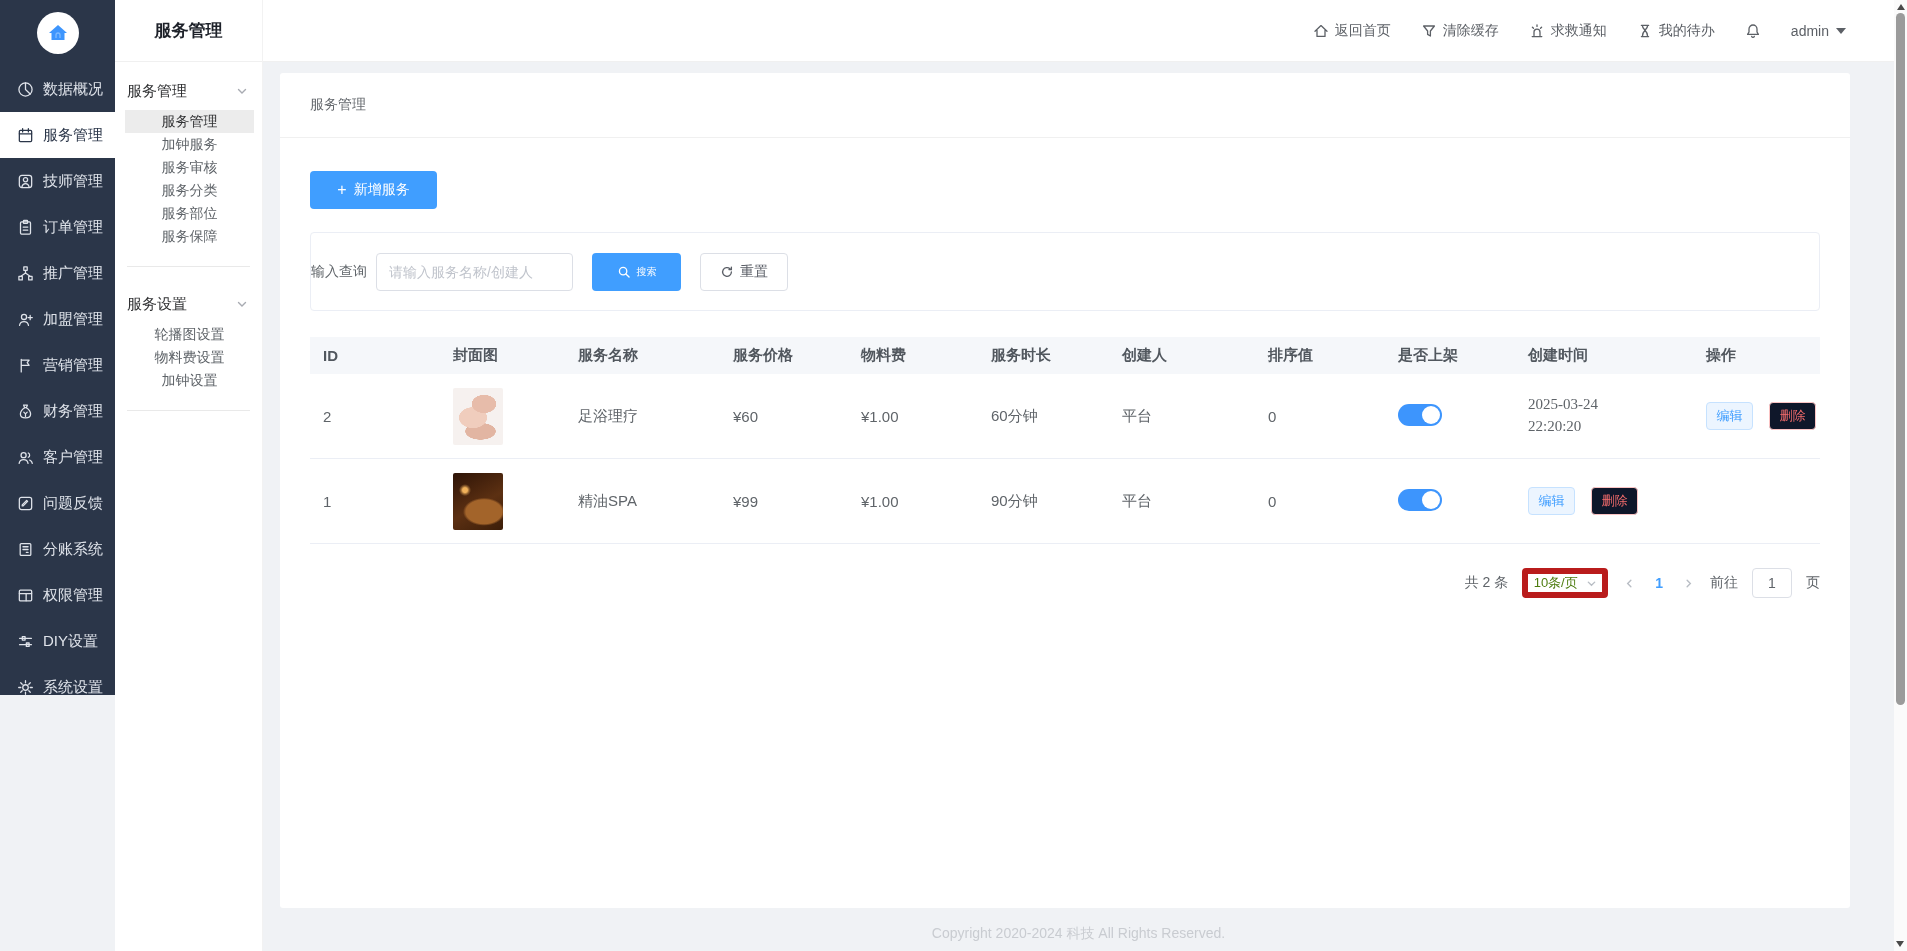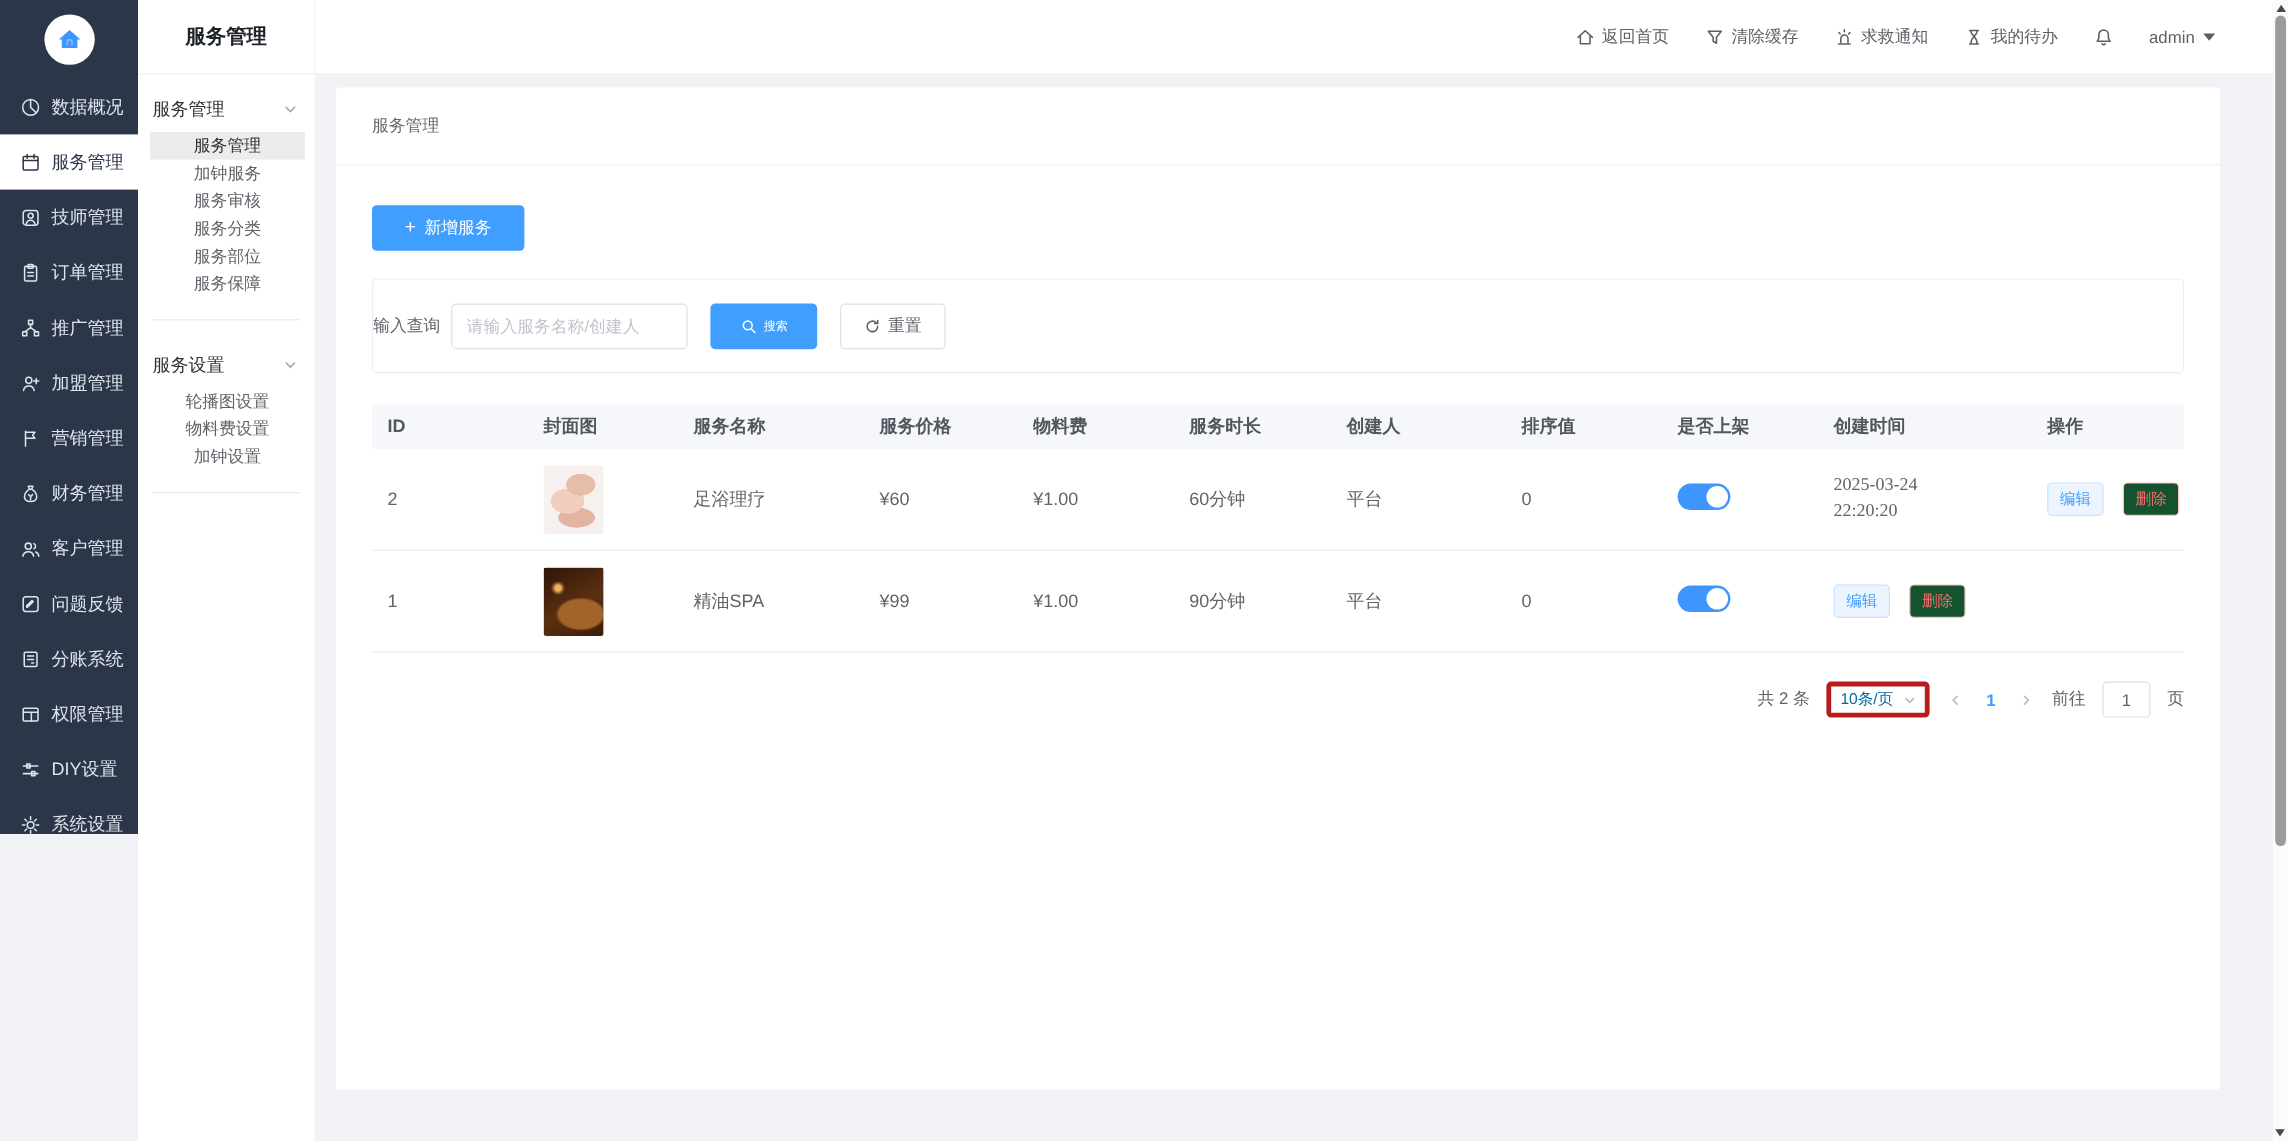--- a/index.html
+++ b/index.html
@@ -78,27 +78,27 @@
       radial-gradient(circle 6px at 24% 30%, #f0b15a 0 40%, rgba(240,177,90,.4) 70%, transparent 100%),
       radial-gradient(ellipse 60% 35% at 62% 68%, #a3642a 0 60%, transparent 70%),
       linear-gradient(150deg, #2e1407, #5c3012 55%, #3b1d09); }
   .toggle { width:44px; height:22px; border-radius:11px; background:#c0ccda; position:relative; cursor:pointer; display:inline-block; }
   .toggle[data-state="on"] { background:#3d95fd; }
   .toggle::after { content:""; position:absolute; top:2px; left:2px; width:18px; height:18px; border-radius:50%; background:#fff; }
   .toggle[data-state="on"]::after { left:auto; right:2px; }
   .date-cell div { line-height:1.45;font-family:Liberation Serif, serif; }
   .btn-edit { width:47px; height:28px; background:#ecf5ff; border:1px solid #c6e2ff; color:#409eff;
     border-radius:4px; font-size:13px; cursor:pointer; font-family:inherit; }
-  .btn-del { margin-left:12px; width:47px; height:28px; background:#14532d; border:1px solid #fbc4c4; color:#f56c6c;
+  .btn-del { margin-left:12px; width:47px; height:28px; background:#0f172a; border:1px solid #fbc4c4; color:#f56c6c;
     border-radius:4px; font-size:13px; cursor:pointer; font-family:inherit; }
 
   .pagination { margin-top:24px; display:flex; align-items:center; justify-content:flex-end; gap:14px;
     color:#5f6469; font-size:14px; }
-  .page-select { width:86px; height:30px; border:4px solid #b91c1c; border-radius:4px; display:flex; align-items:center;
-    justify-content:center; gap:8px; font-size:13px; color:#0369a1; cursor:pointer; }
+  .page-select { width:86px; height:30px; border:6px solid #b91c1c; border-radius:4px; display:flex; align-items:center;
+    justify-content:center; gap:8px; font-size:13px; color:#4d7c0f; cursor:pointer; }
   .page-select svg, .page-arrow svg { width:11px; height:11px; fill:none; stroke:#b8bdc4; stroke-width:1.5; stroke-linecap:round; }
   .page-arrow { display:flex; cursor:pointer; padding:0 2px; }
   .page-num { color:#409eff; font-weight:bold; cursor:pointer; padding:0 4px; }
   .goto-input { width:40px; height:30px; border:1px solid #dcdfe6; border-radius:4px; text-align:center;
     font-size:14px; color:#5f6469; outline:none; font-family:inherit; }
 
   .footer { position:absolute; left:0; bottom:8px; width:100%; text-align:center; color:#c9ccd1; font-size:14px; }
 
   
   .scrollbar { position:absolute; right:0; top:0; width:13px; height:951px; background:#fbfbfb; z-index:10; }
@@ -426,19 +426,20 @@
               <path d="M4.5 2.5 8 6l-3.5 3.5"></path>
             </svg>
         </span>
         <span>前往</span>
         <input class="goto-input" value="1" style="">
         <span>页</span>
       </div>
     </div>
   </div>
 
+  <div class="footer">Copyright 2020-2024 科技 All Rights Reserved.</div>
 </div>
 
 <div class="scrollbar">
   <div class="sb-up"></div>
   <div class="sb-thumb"></div>
   <div class="sb-down"></div>
 </div>
 
 </body></html>

